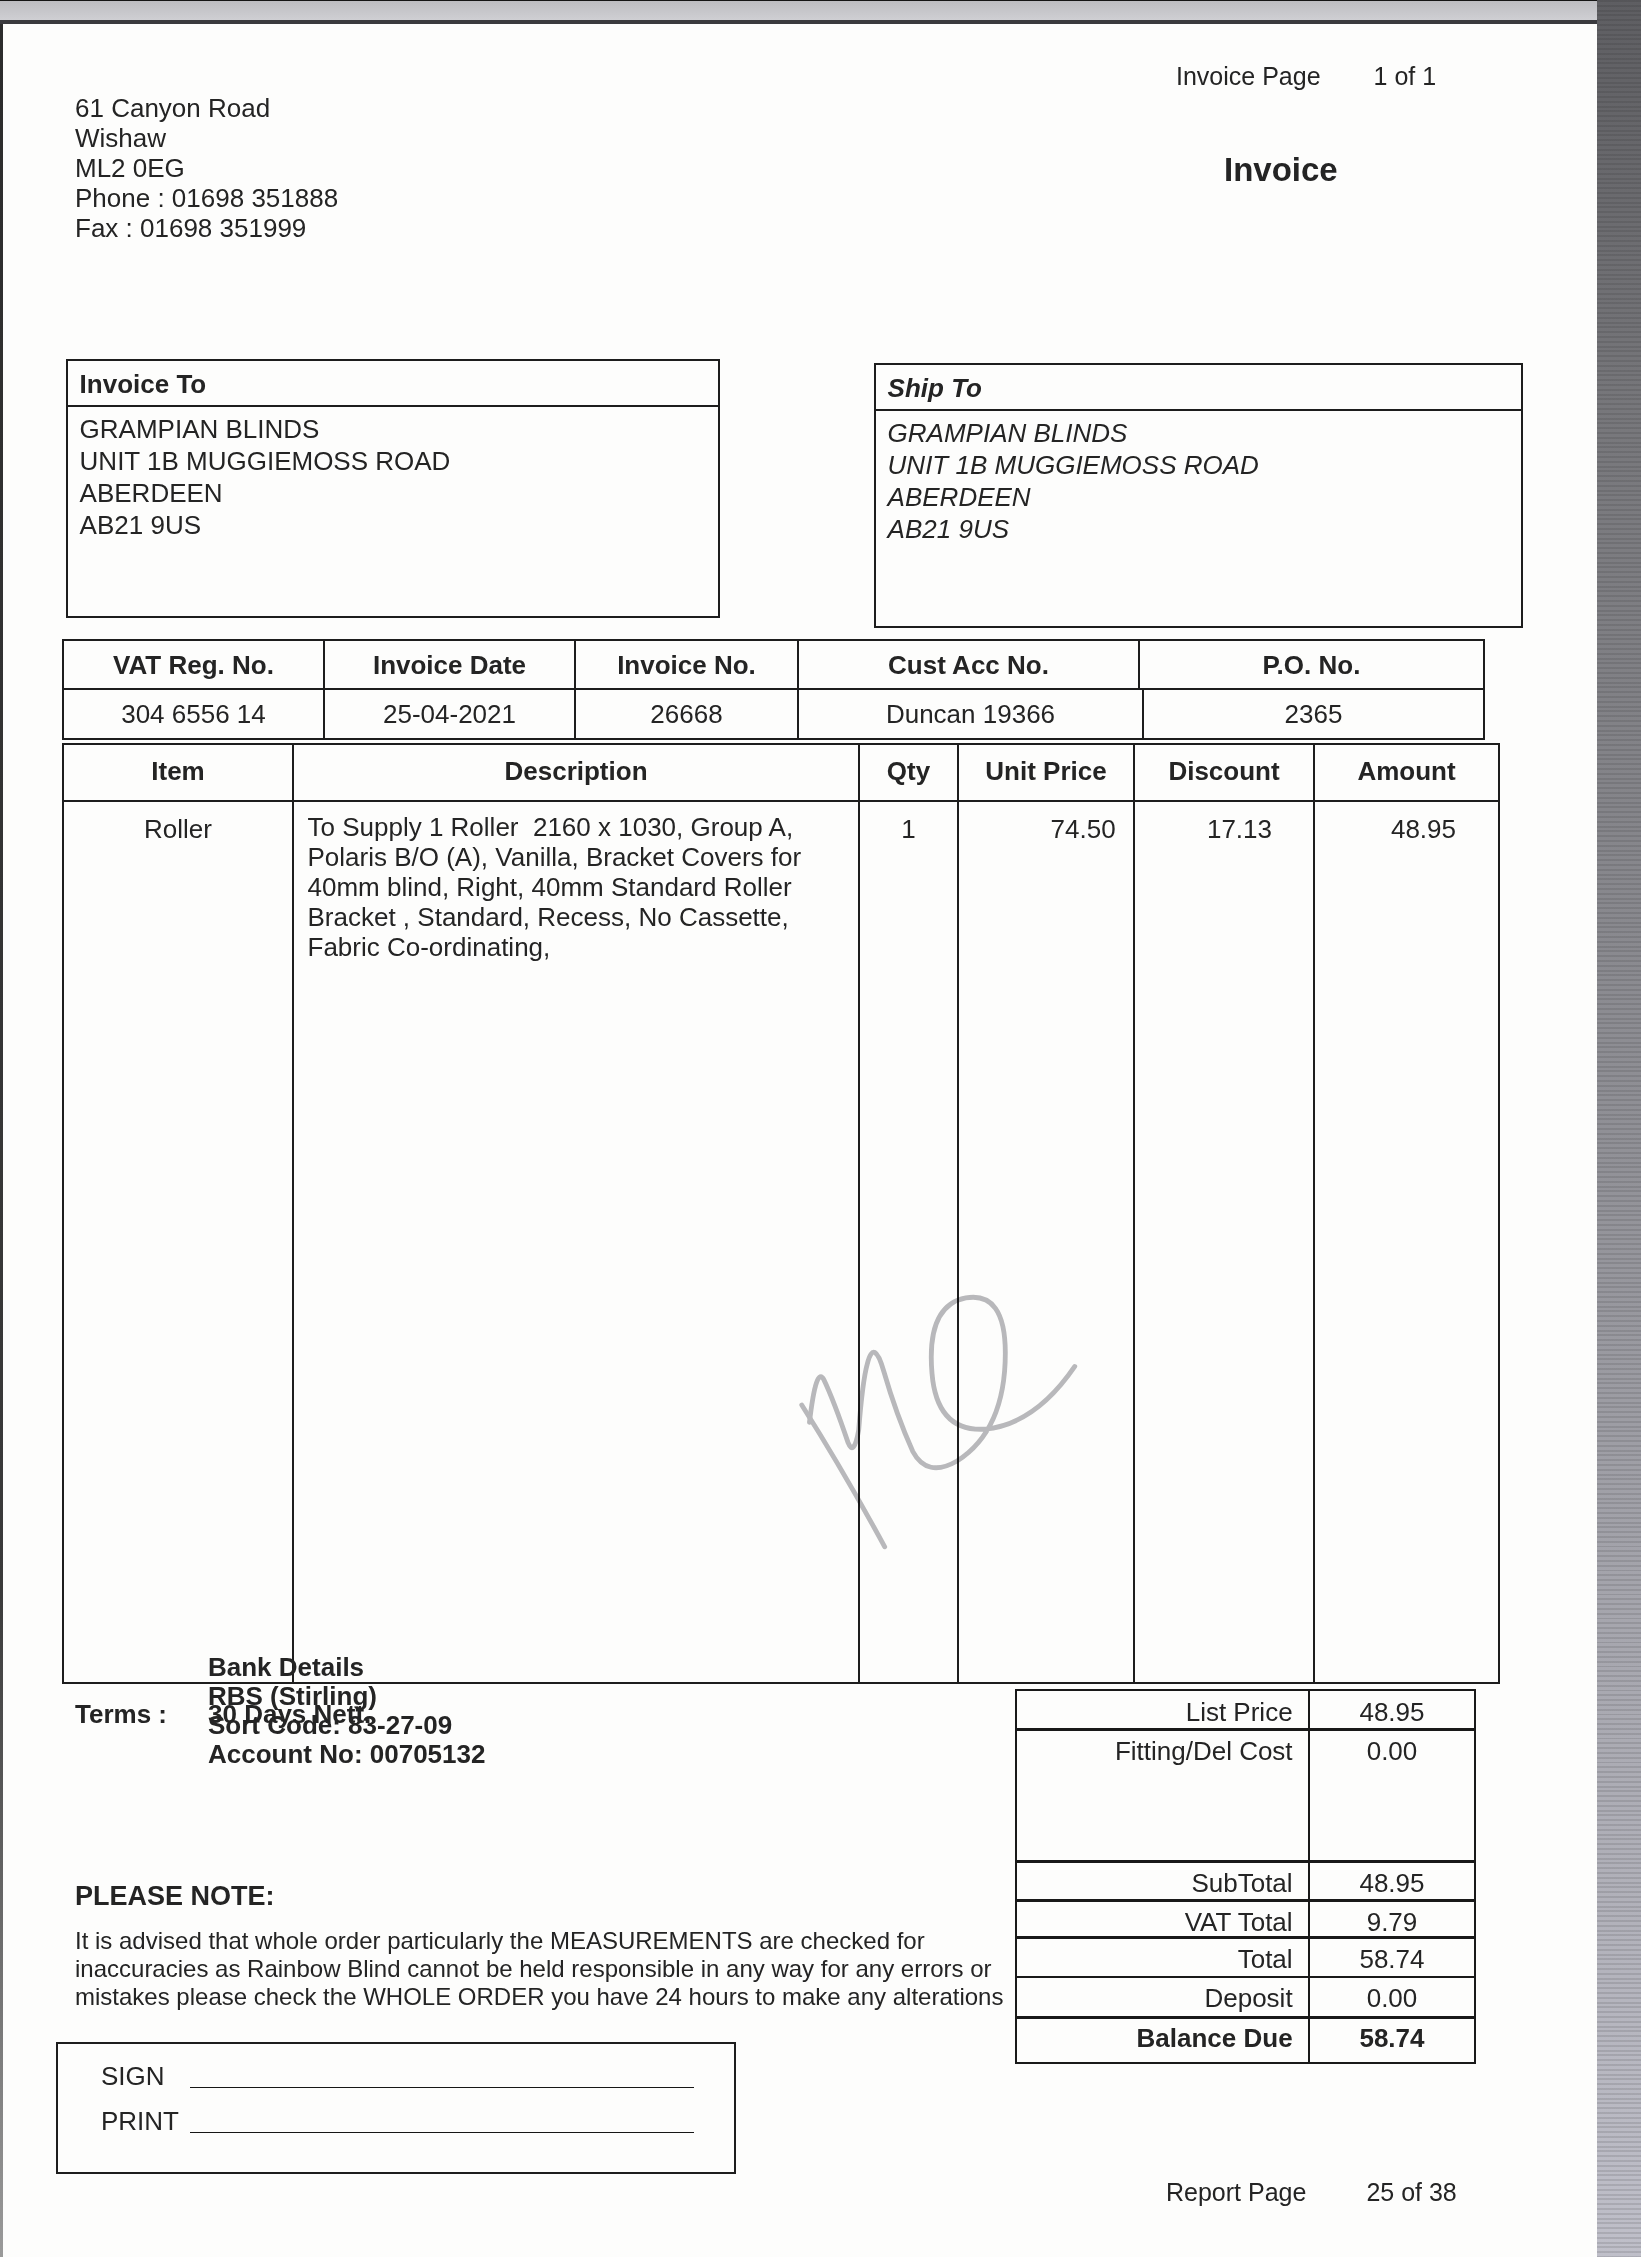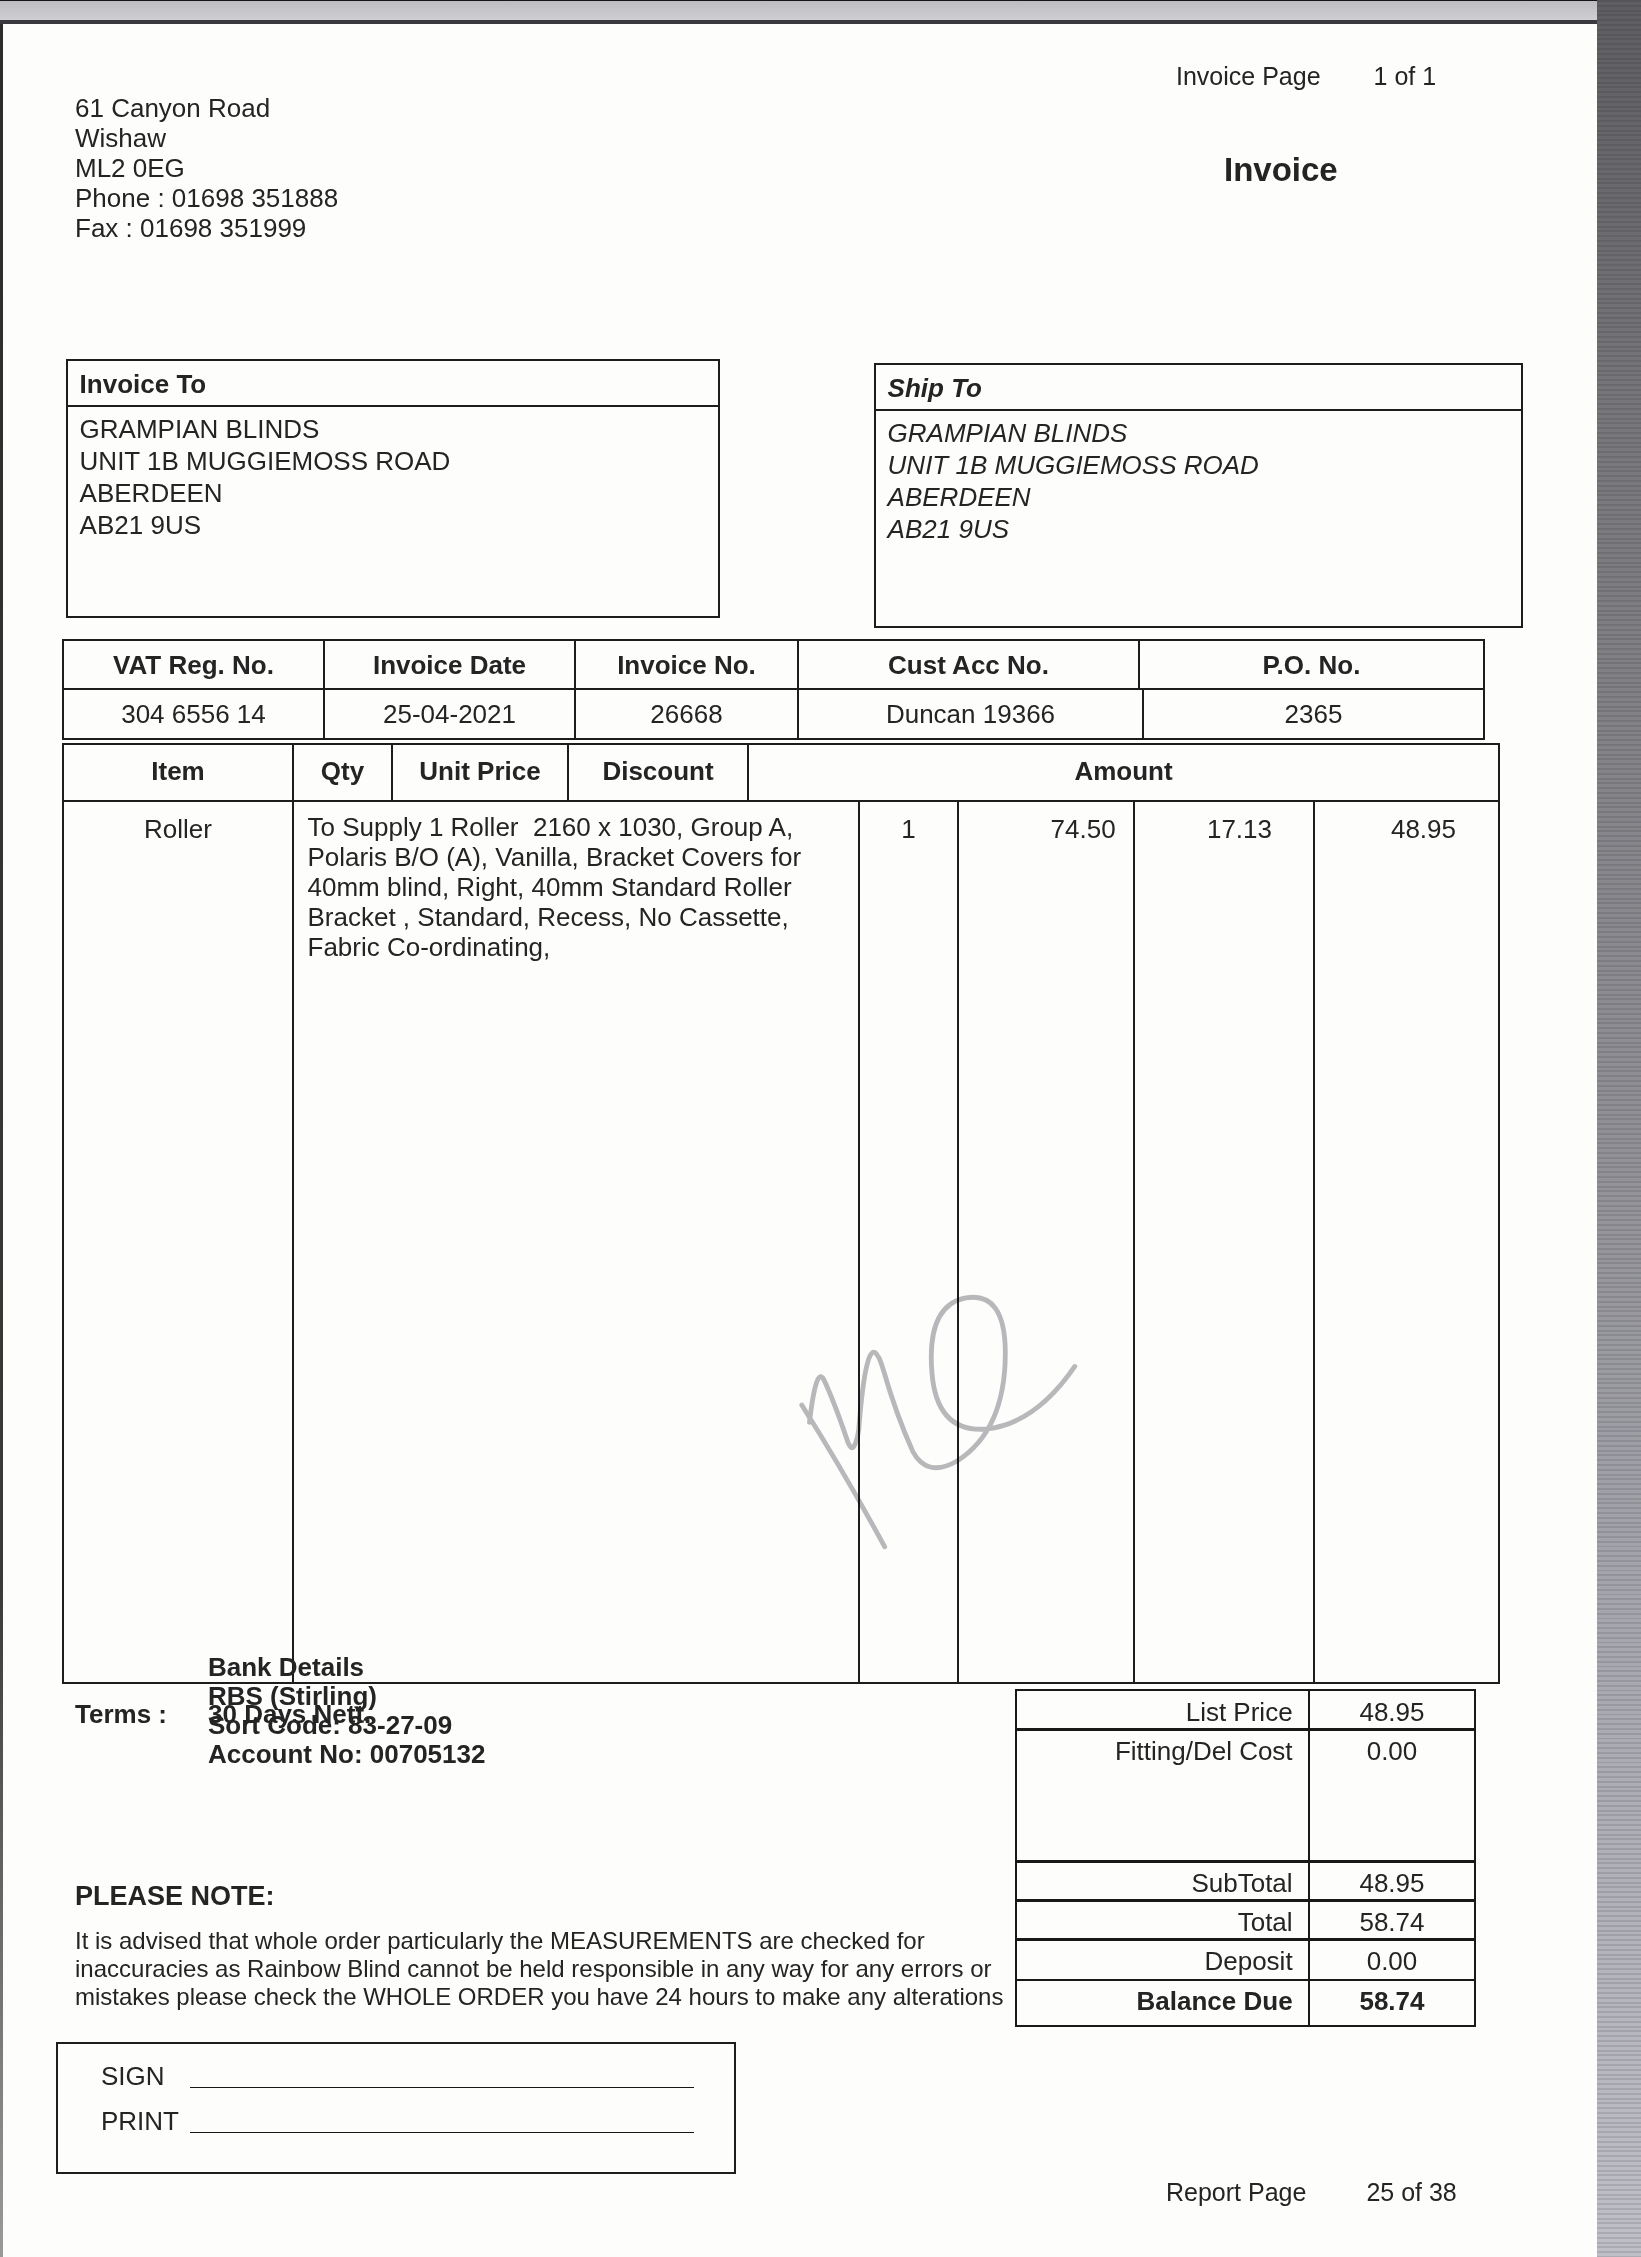--- a/index.html
+++ b/index.html
@@ -149,20 +149,21 @@
     <div class="cell c1">25-04-2021</div>
     <div class="cell c2">26668</div>
     <div class="cell c3">Duncan 19366</div>
     <div class="cell c4">2365</div>
   </div>
 </div>
 
 <div class="abs items">
   <div class="hd">
     <div class="cell k0">Item</div>
+    <div class="cell k1">Description</div>
     <div class="cell k2">Qty</div>
     <div class="cell k3">Unit Price</div>
     <div class="cell k4">Discount</div>
     <div class="cell k5">Amount</div>
   </div>
   <div class="bd">
     <div class="cell k0">Roller</div>
     <div class="cell k1 pre">To Supply 1 Roller  2160 x 1030, Group A,
 Polaris B/O (A), Vanilla, Bracket Covers for
 40mm blind, Right, 40mm Standard Roller
@@ -205,20 +206,24 @@
     <div class="val">48.95</div>
   </div>
   <div class="t-row t-h140">
     <div class="lab">Fitting/Del Cost</div>
     <div class="val">0.00</div>
   </div>
   <div class="t-row t-h44">
     <div class="lab">SubTotal</div>
     <div class="val">48.95</div>
   </div>
+  <div class="t-row t-h41">
+    <div class="lab">VAT Total</div>
+    <div class="val">9.79</div>
+  </div>
   <div class="t-row t-h44">
     <div class="lab">Total</div>
     <div class="val">58.74</div>
   </div>
   <div class="t-row t-h45">
     <div class="lab">Deposit</div>
     <div class="val">0.00</div>
   </div>
   <div class="t-row t-h50 t-bold">
     <div class="lab">Balance Due</div>

